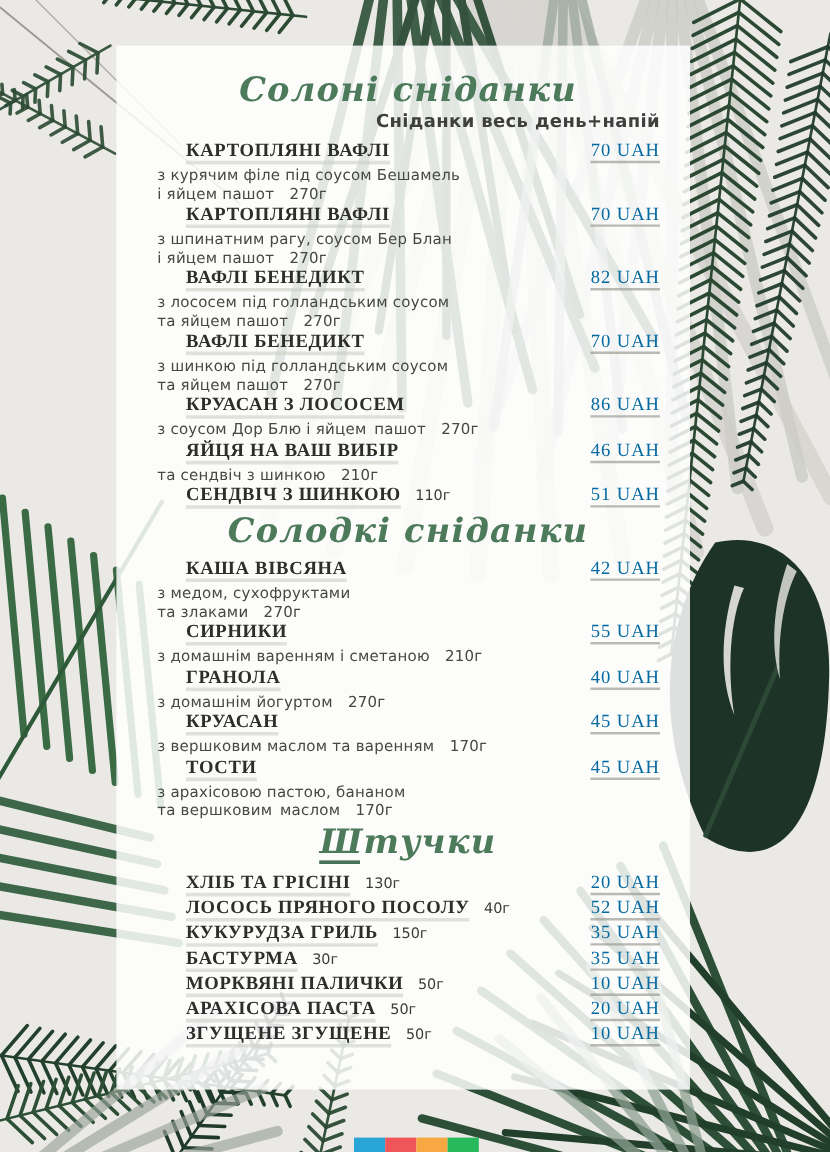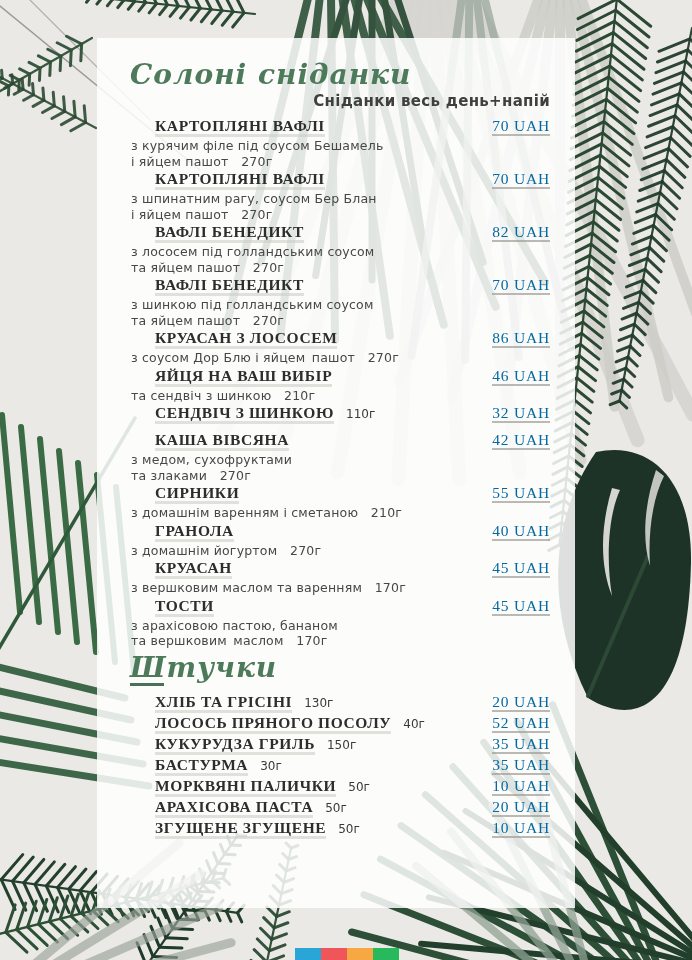--- a/index.html
+++ b/index.html
@@ -12,21 +12,21 @@
   .panel{
     position:absolute;left:97px;top:38px;width:478px;height:870px;
     background:rgba(255,255,255,0.85);
     box-sizing:border-box;
     padding:18px 25px 0 33px;
     overflow:hidden;
   }
   .menu-section{margin:0;}
   .sec-title{
     margin:4px 0 2px 0;
-    text-align:left;
+    text-align:center;
     font-family:"DejaVu Serif",serif;
     font-style:italic;font-weight:bold;
     font-size:28px;line-height:30px;
     color:#4d7a5b;letter-spacing:1px;
   }
   .sec-title.underlined .ttl{
     display:inline-block;
     background:linear-gradient(#48715a,#48715a) left bottom/34px 3px no-repeat;
     padding-bottom:3px;
   }
@@ -590,28 +590,29 @@
 
       <span class="price">46 UAH</span>
     </div>
     <div class="desc">та сендвіч з шинкою 210г</div>
   </div>
 
   <div class="item">
     <div class="row">
       <span class="name">СЕНДВІЧ З ШИНКОЮ</span>
       <span class="grams">110г</span>
-      <span class="price">32 UAH</span>
+      <span class="price">51 UAH</span>
     </div>
 
   </div>
 </div>
   </section>
 
   <section class="menu-section">
+    <h2 class="sec-title"><span class="ttl">Солодкі сніданки</span></h2>
 
     <div class="items">
   <div class="item">
     <div class="row">
       <span class="name">КАША ВІВСЯНА</span>
 
       <span class="price">42 UAH</span>
     </div>
     <div class="desc">з медом, сухофруктами
 та злаками 270г</div>

